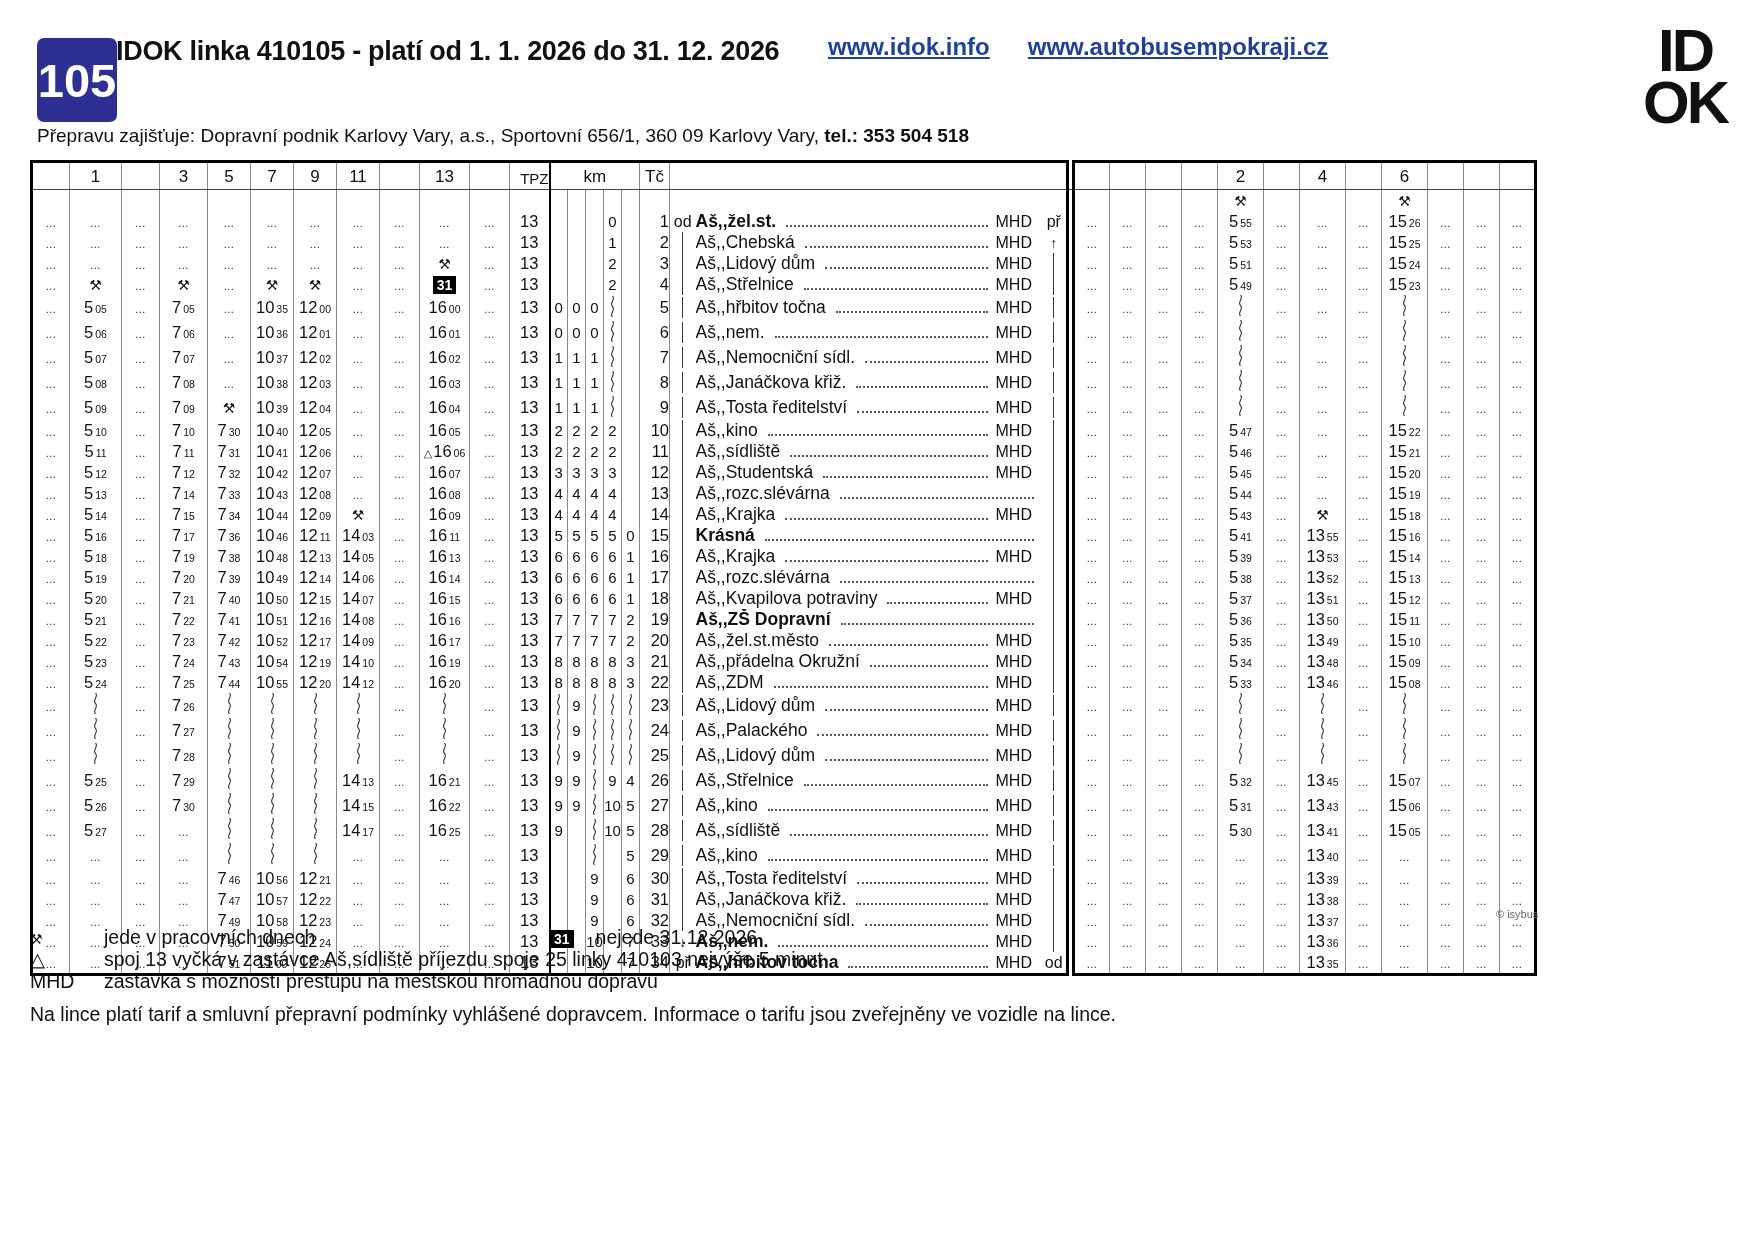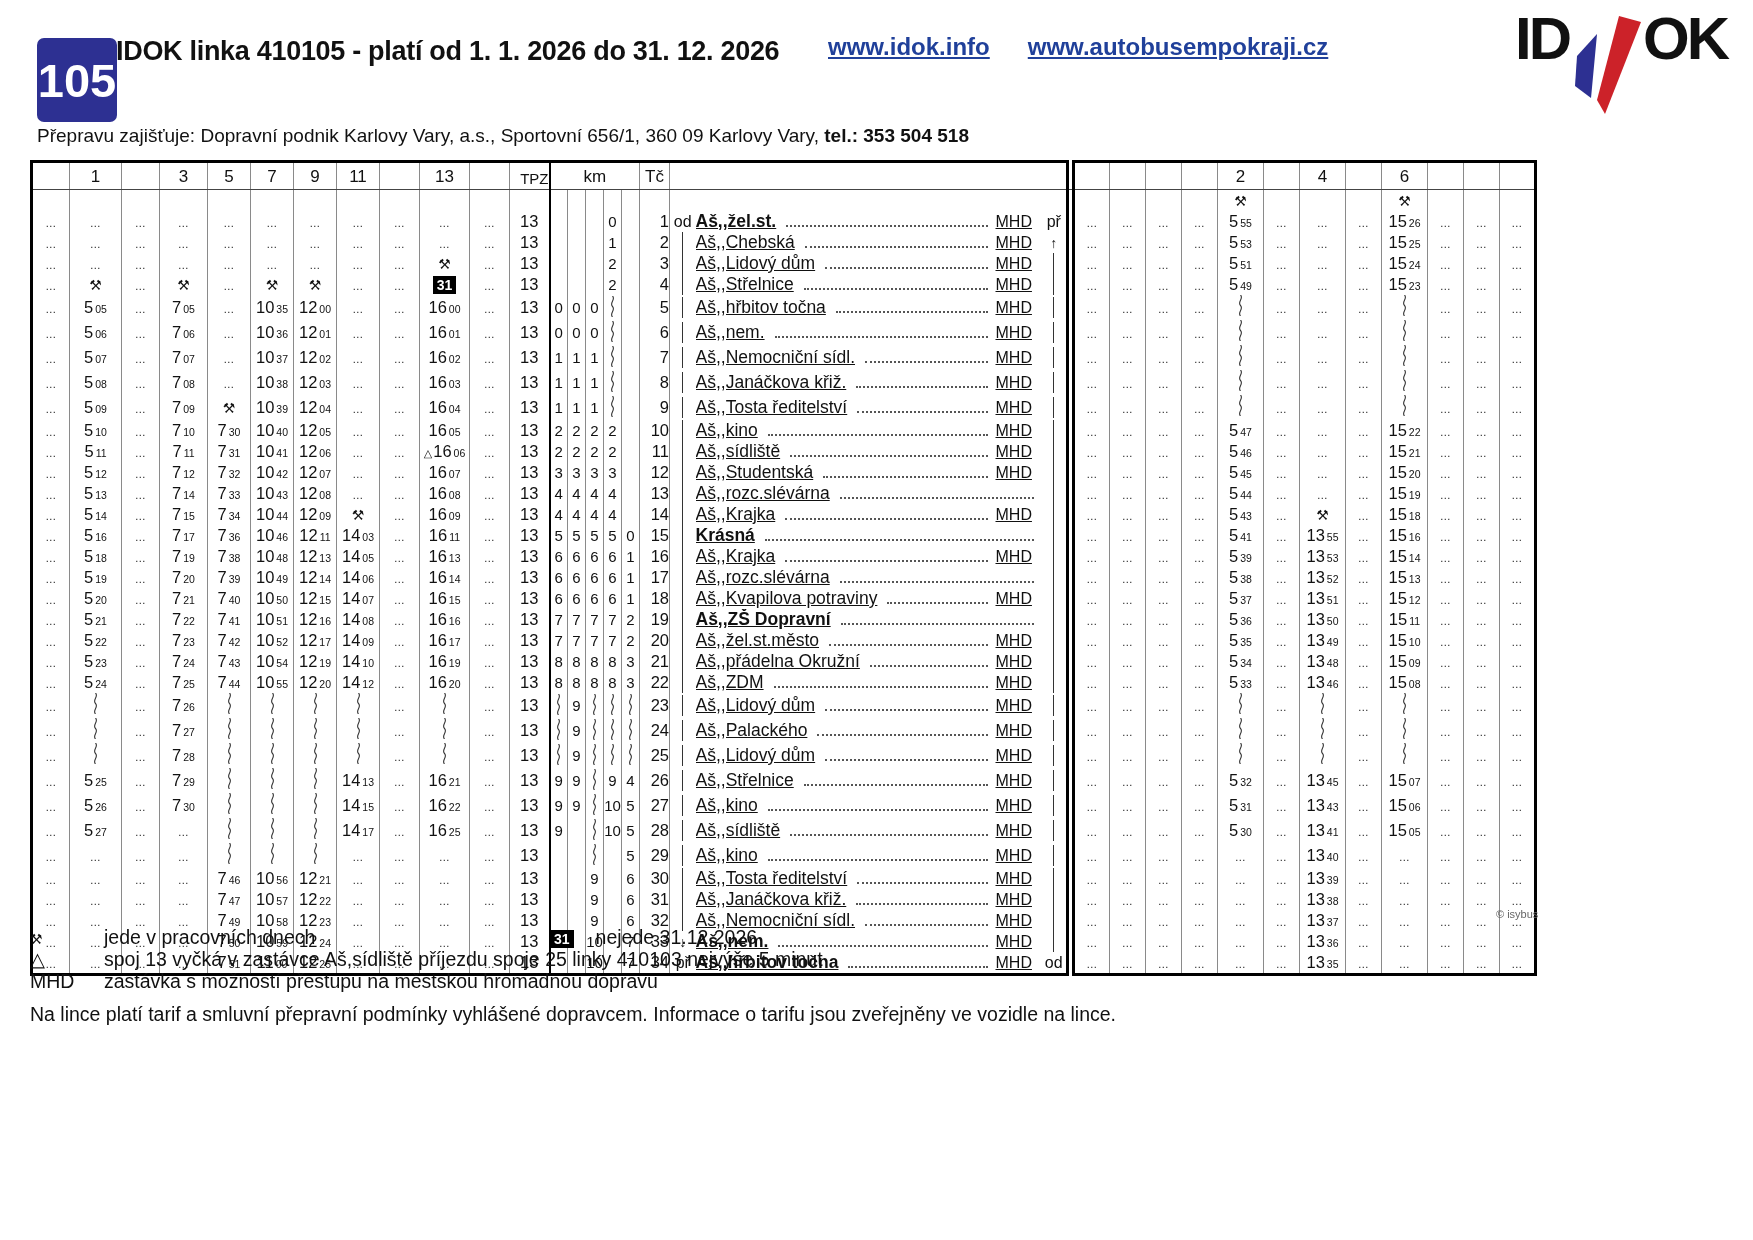--- a/index.html
+++ b/index.html
@@ -10,21 +10,21 @@
   .badge{position:absolute;left:37px;top:38px;width:80px;height:84px;background:#2d3092;
          color:#fff;font-size:47px;font-weight:bold;display:flex;align-items:center;
          justify-content:center;border-radius:7px;}
   .titles{position:absolute;left:116px;top:36px;}
   .t1{font-size:27px;font-weight:bold;letter-spacing:-0.3px;}
   .t2{font-size:33px;font-weight:bold;margin-top:6px;letter-spacing:-0.3px;}
   .provider{position:absolute;left:37px;top:125px;font-size:19px;}
   .provider b{font-weight:bold;}
   .links{position:absolute;left:828px;top:33px;display:flex;gap:38px;}
   .links a{font-size:24px;font-weight:bold;color:#20409a;text-decoration:underline;}
-  .logo{position:absolute;right:26px;top:12px;display:flex;align-items:flex-start;height:104px;}
+  .logo{position:absolute;right:26px;top:24px;display:flex;align-items:center;height:104px;flex-direction:column;}
   .logo .lt{font-size:60px;font-weight:bold;letter-spacing:-3px;line-height:0.9;}
   .logo svg{margin:0 -6px -2px -6px;}
 
   
   table.tt{border-collapse:collapse;table-layout:fixed;position:absolute;left:30px;top:160px;}
   .tt td,.tt th{padding:0;height:20.6px;overflow:hidden;white-space:nowrap;font-weight:normal;
                 vertical-align:middle;}
   .tt thead tr.lblr th{height:24px;vertical-align:bottom;padding-bottom:2px;
                         border-bottom:1px solid #444;}
   .tt thead tr.subr td{height:21px;}
@@ -46,21 +46,21 @@
   
   .v{border-left:1px solid #8a8a8a;}
   .vk{border-left:2px solid #000;}
   .oL{border-left:3px solid #000;}
   .oR{border-right:3px solid #000;}
   .oT{border-top:3px solid #000;}
   .oB{border-bottom:3px solid #000;}
   .gp{background:#fff;border:none;}
   
   .stc{padding-left:14px;}
-  .strow{display:flex;align-items:baseline;width:100%;text-decoration:underline;}
+  .strow{display:flex;align-items:baseline;width:100%;}
   .snm{font-size:17.5px;}
   .snm.bold{font-weight:bold;}
   .ldr{flex:1;align-self:flex-end;margin:0 8px 5px 10px;border-bottom:2px dotted #555;height:1px;}
   .smhd{font-size:16px;width:46px;}
 
   
   .legend{position:absolute;left:30px;top:926px;font-size:19.5px;}
   .lrow{display:flex;align-items:baseline;height:22px;}
   .lsym{width:74px;flex:none;}
   .ltxt1{width:446px;flex:none;}

